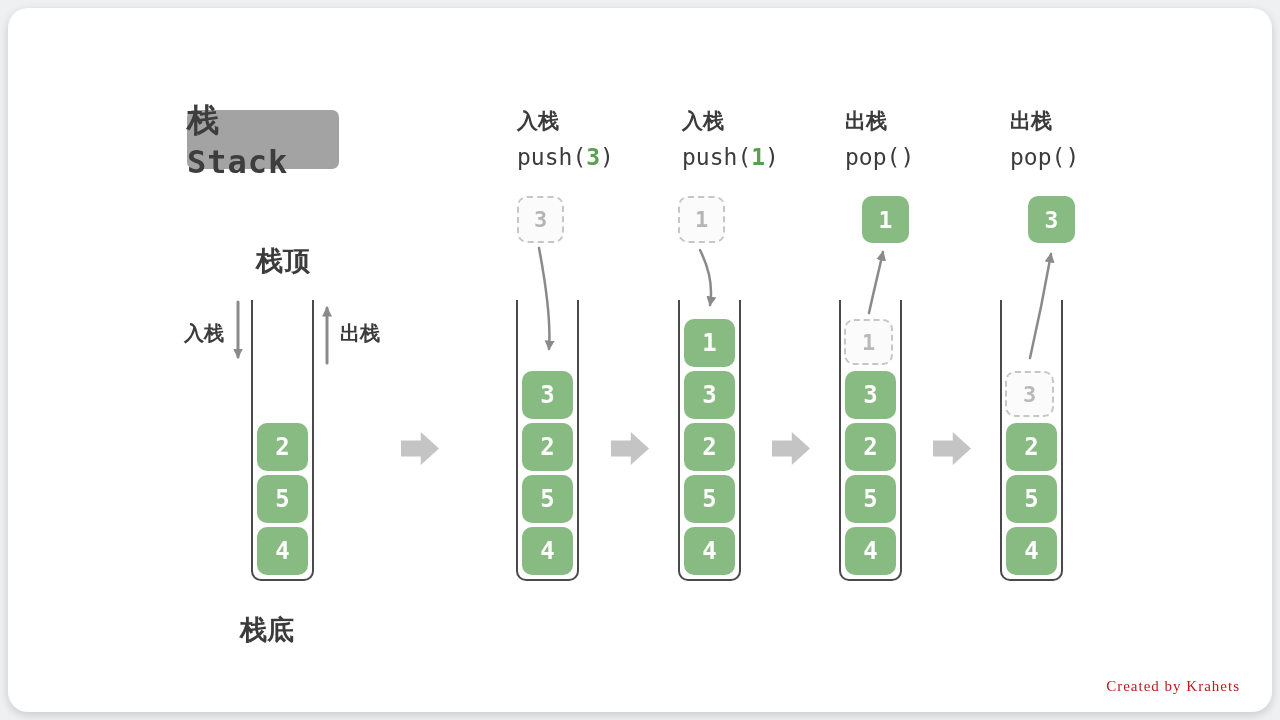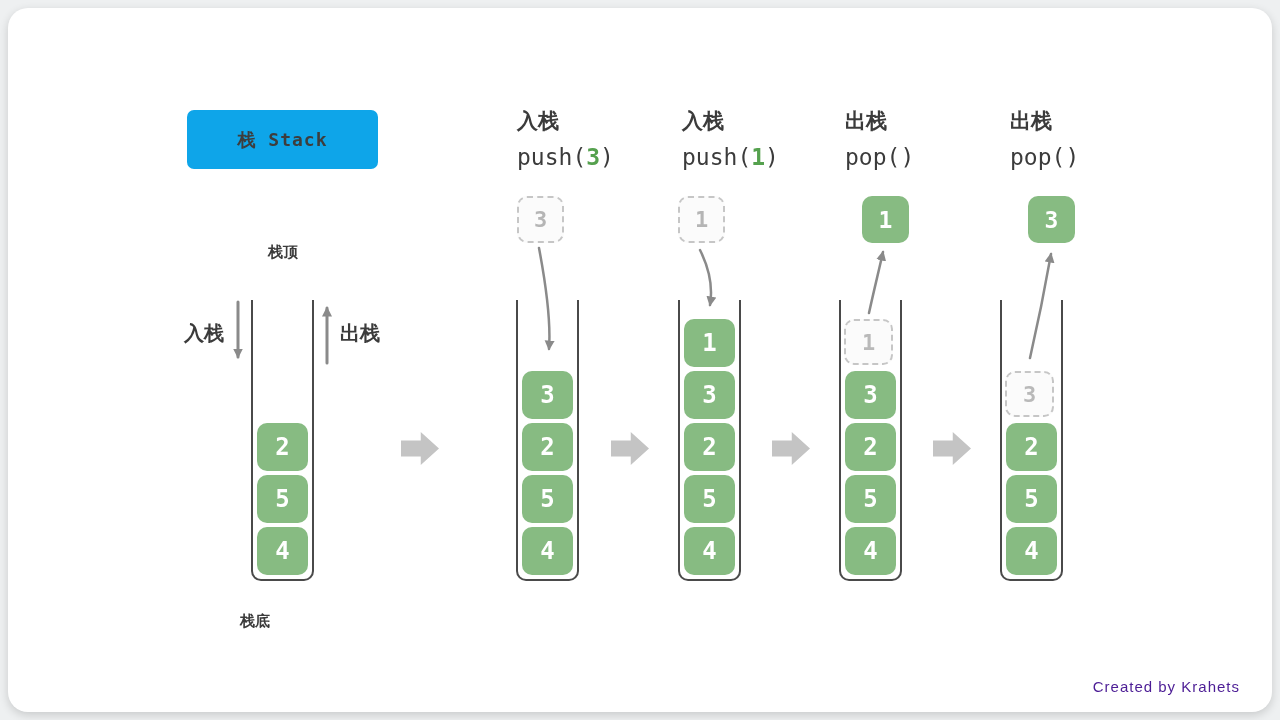--- a/index.html
+++ b/index.html
@@ -7,27 +7,27 @@
     position:relative; width:1280px; height:720px;
     background:#eef0f1; overflow:hidden;
     font-family:"DejaVu Sans", sans-serif;
   }
   .card {
     position:absolute; left:8px; top:8px; right:8px; bottom:8px;
     background:#ffffff; border-radius:20px;
     box-shadow:0 3px 10px rgba(0,0,0,0.16);
   }
   .title-box {
-    position:absolute; left:187px; top:110px; width:191px; height:59px;
-    background:#0ea5e9; border-radius:7px;
+    position:absolute; left:187px; top:110px; width:152px; height:59px;
+    background:#a3a3a3; border-radius:7px;
     display:flex; align-items:center; justify-content:center;
     font-family:"DejaVu Sans Mono", monospace;
-    font-size:18px; font-weight:600; color:#3d3d3d; letter-spacing:1px;
+    font-size:32px; font-weight:600; color:#3d3d3d; letter-spacing:1px;
   }
-  .lbl { position:absolute; font-weight:700; font-size:15px; color:#3b3b3b; }
+  .lbl { position:absolute; font-weight:700; font-size:27px; color:#3b3b3b; }
   .lbl.top    { left:240px; top:243px; width:86px; text-align:center; }
   .lbl.bottom { left:240px; top:612px; width:86px; text-align:left; }
   .lbl.push-side { left:176px; top:320px; width:48px; text-align:right; font-size:20px; }
   .lbl.pop-side  { left:340px; top:320px; font-size:20px; }
 
   .op-header { position:absolute; top:107px; color:#3b3b3b; }
   .op-name { font-size:21px; font-weight:700; margin-bottom:9px; }
   .op-code { font-family:"DejaVu Sans Mono", monospace; font-size:23px; font-weight:500; }
   .op-code .arg { color:#55a14e; font-weight:700; }
 
@@ -68,22 +68,22 @@
   }
 
   .chunky {
     position:absolute; top:432px; width:38px; height:33px; background:#c4c4c4;
     -webkit-clip-path:polygon(0 26%, 52% 26%, 52% 0, 100% 50%, 52% 100%, 52% 74%, 0 74%);
     clip-path:polygon(0 26%, 52% 26%, 52% 0, 100% 50%, 52% 100%, 52% 74%, 0 74%);
   }
   .arrows-overlay { position:absolute; left:0; top:0; pointer-events:none; }
   .watermark {
     position:absolute; right:40px; bottom:25px;
-    font-family:Liberation Sans, sans-serif; font-size:15px;
-    color:#4c1d95; letter-spacing:1px;
+    font-family:Liberation Serif, serif; font-size:15px;
+    color:#b91c1c; letter-spacing:1px;
   }
 </style>
 </head>
 <body>
 
 <div class="canvas">
   <div class="card"></div>
 
   <div class="title-box">
     <span>栈 Stack</span>

